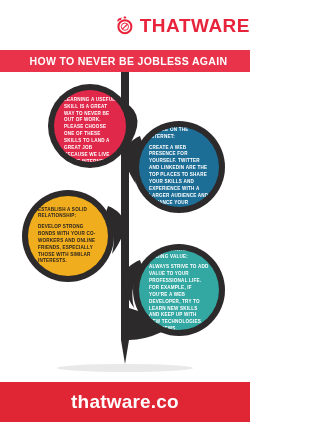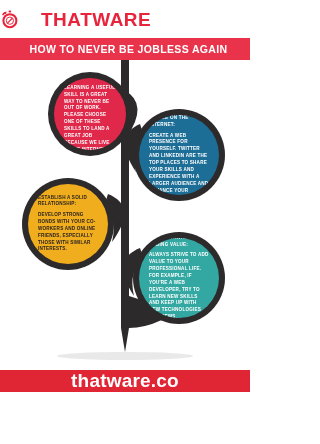--- a/index.html
+++ b/index.html
@@ -10,26 +10,26 @@
     width: 250px;
     height: 444px;
     background: #ffffff;
     font-family: "Liberation Sans", sans-serif;
     overflow: hidden;
     position: relative;
   }
 
   
   .logo-bar {
-    height: 38px;
+    height: 50px;
     background: #ffffff;
     display: flex;
     align-items: center;
-    justify-content: flex-start;
-    gap: 22px;
+    justify-content: flex-end;
+    gap: 6px;
   }
   .logo-mark {
     width: 19px;
     height: 19px;
     flex: 0 0 auto;
     display: block;
   }
   .logo-word {
     font-size: 19px;
     font-weight: bold;
@@ -116,21 +116,21 @@
   }
   .bubble-4 {
     left: 139px; top: 178px;
     width: 80px;  height: 80px;
     background: #33a8a2;
   }
   .bubble-3 .b-head, .bubble-3 .b-body { color: #241f20; }
 
   
   .footer {
-    height: 22px;
+    height: 40px;
     background: #e02635;
     display: flex;
     align-items: center;
     justify-content: center;
   }
   .footer-text {
     color: #ffffff;
     font-size: 19px;
     font-weight: bold;
     letter-spacing: 0.2px;

